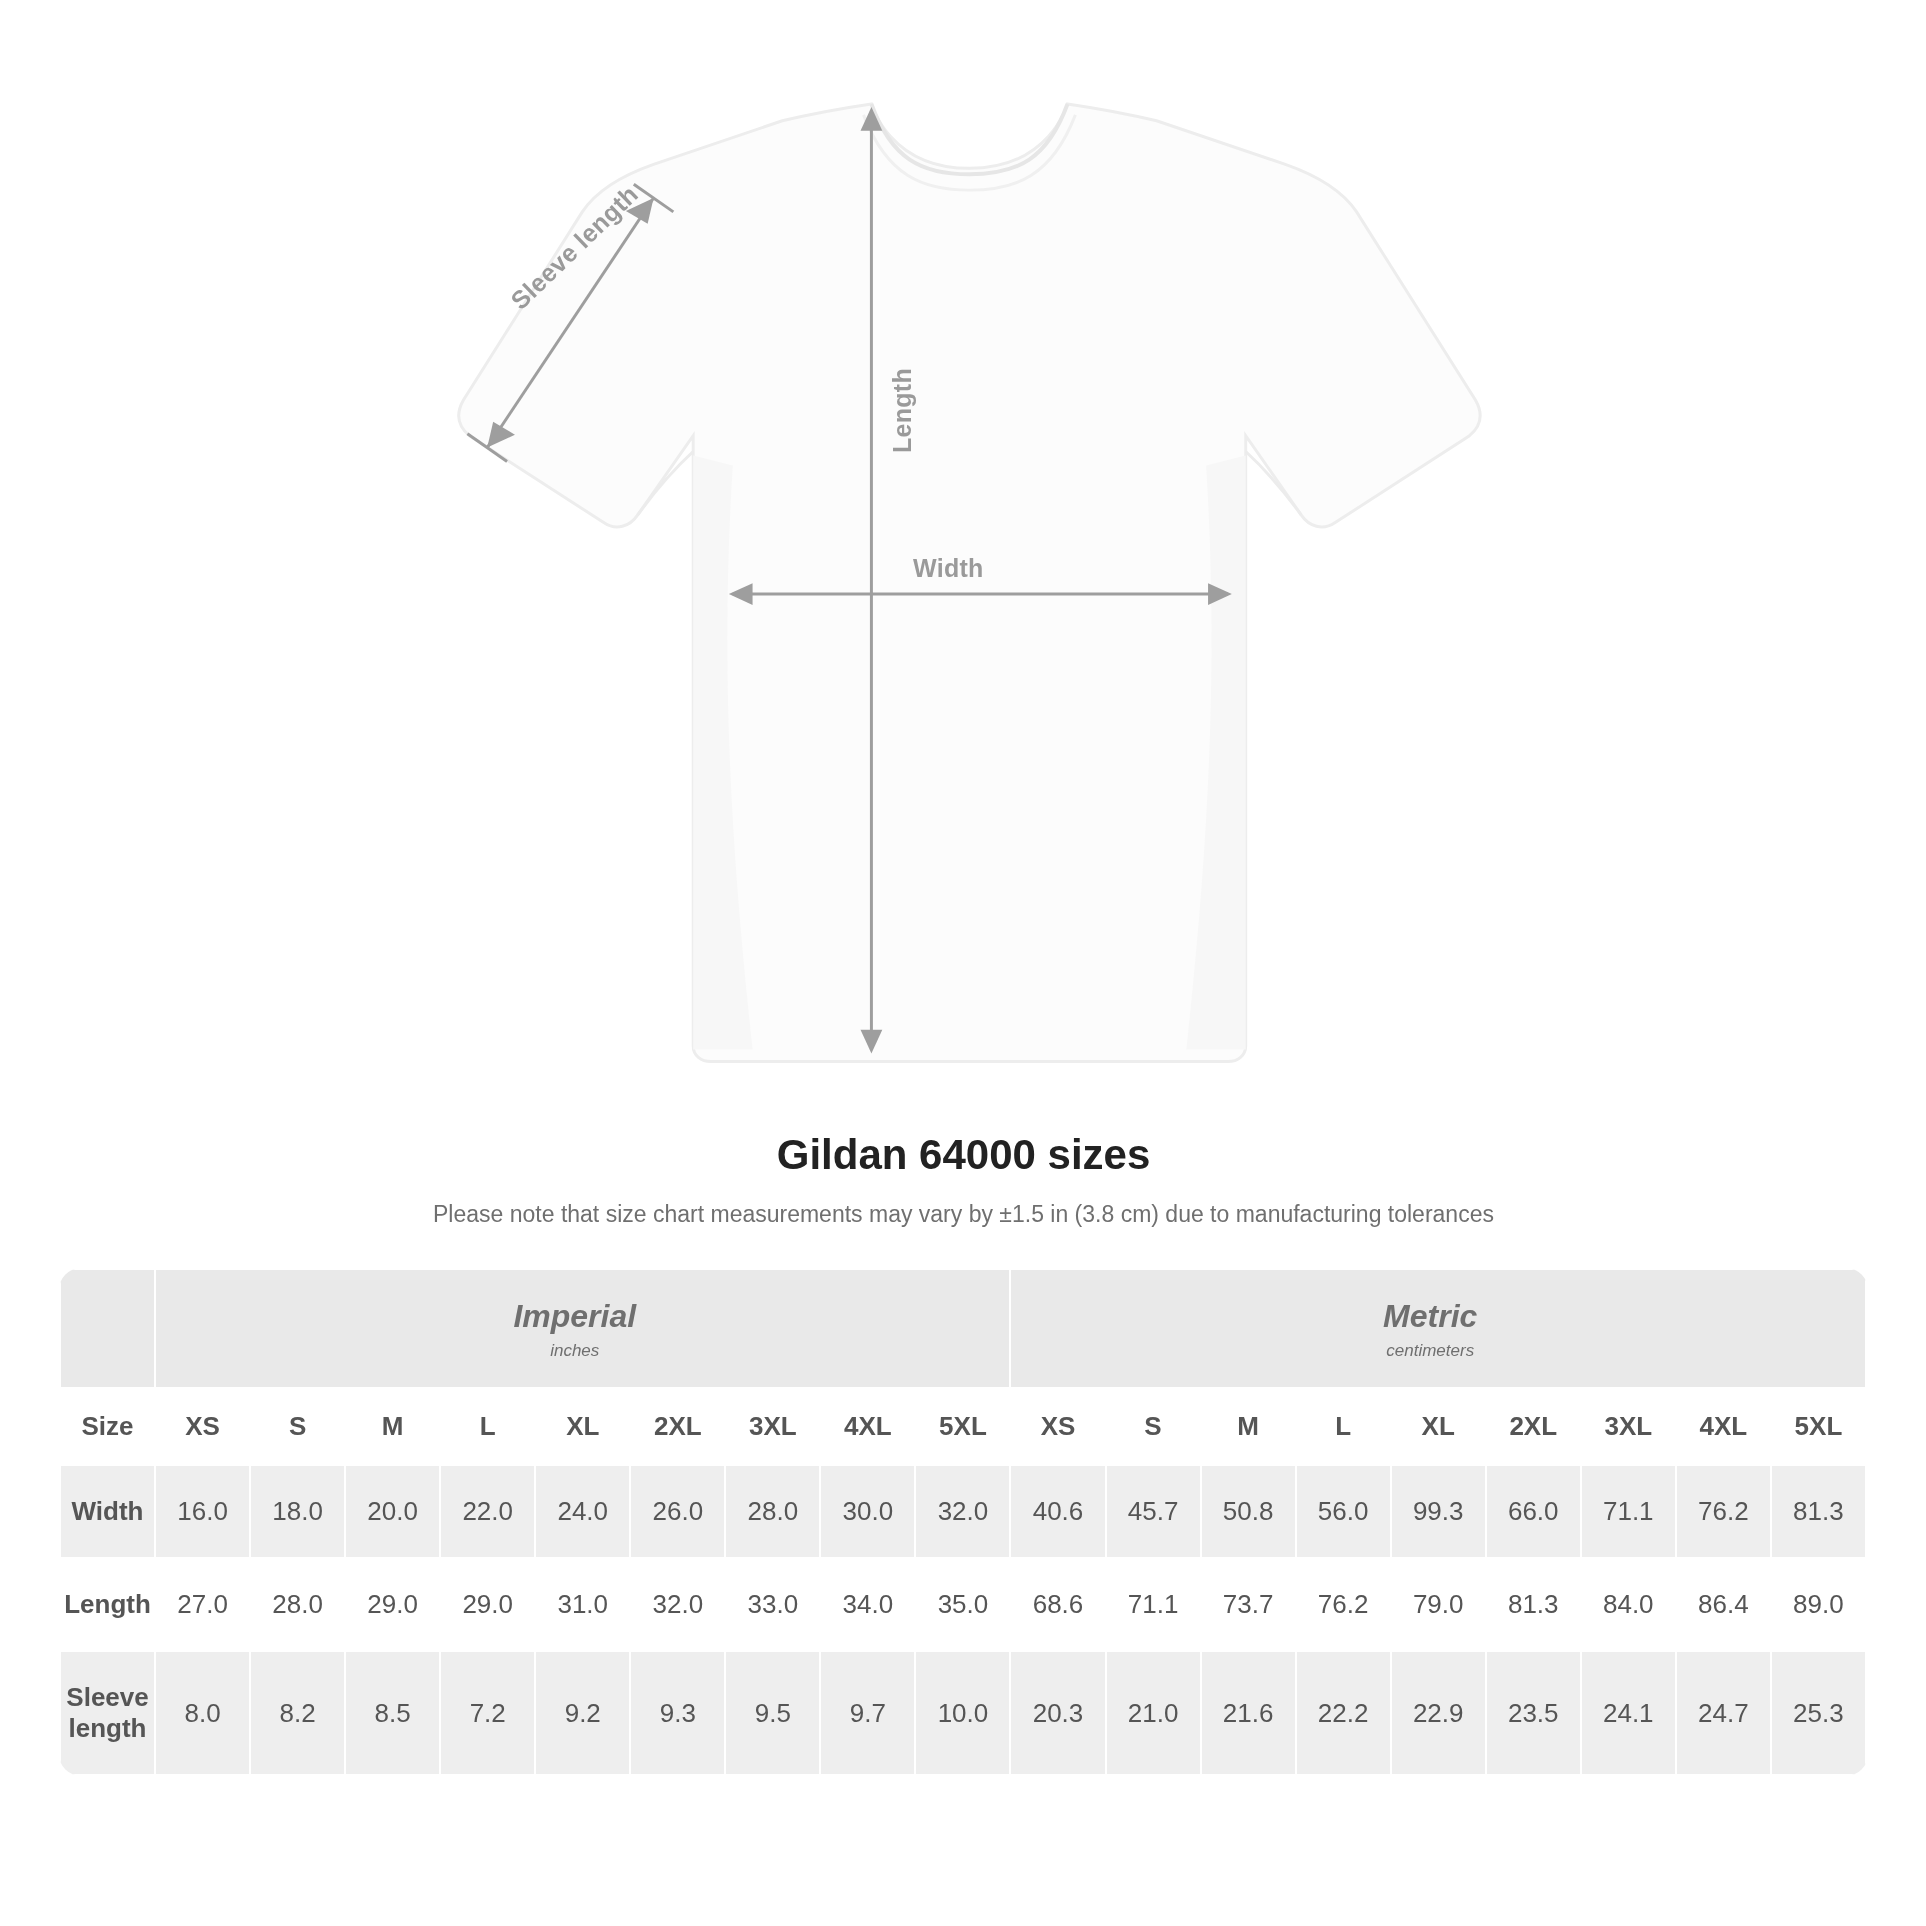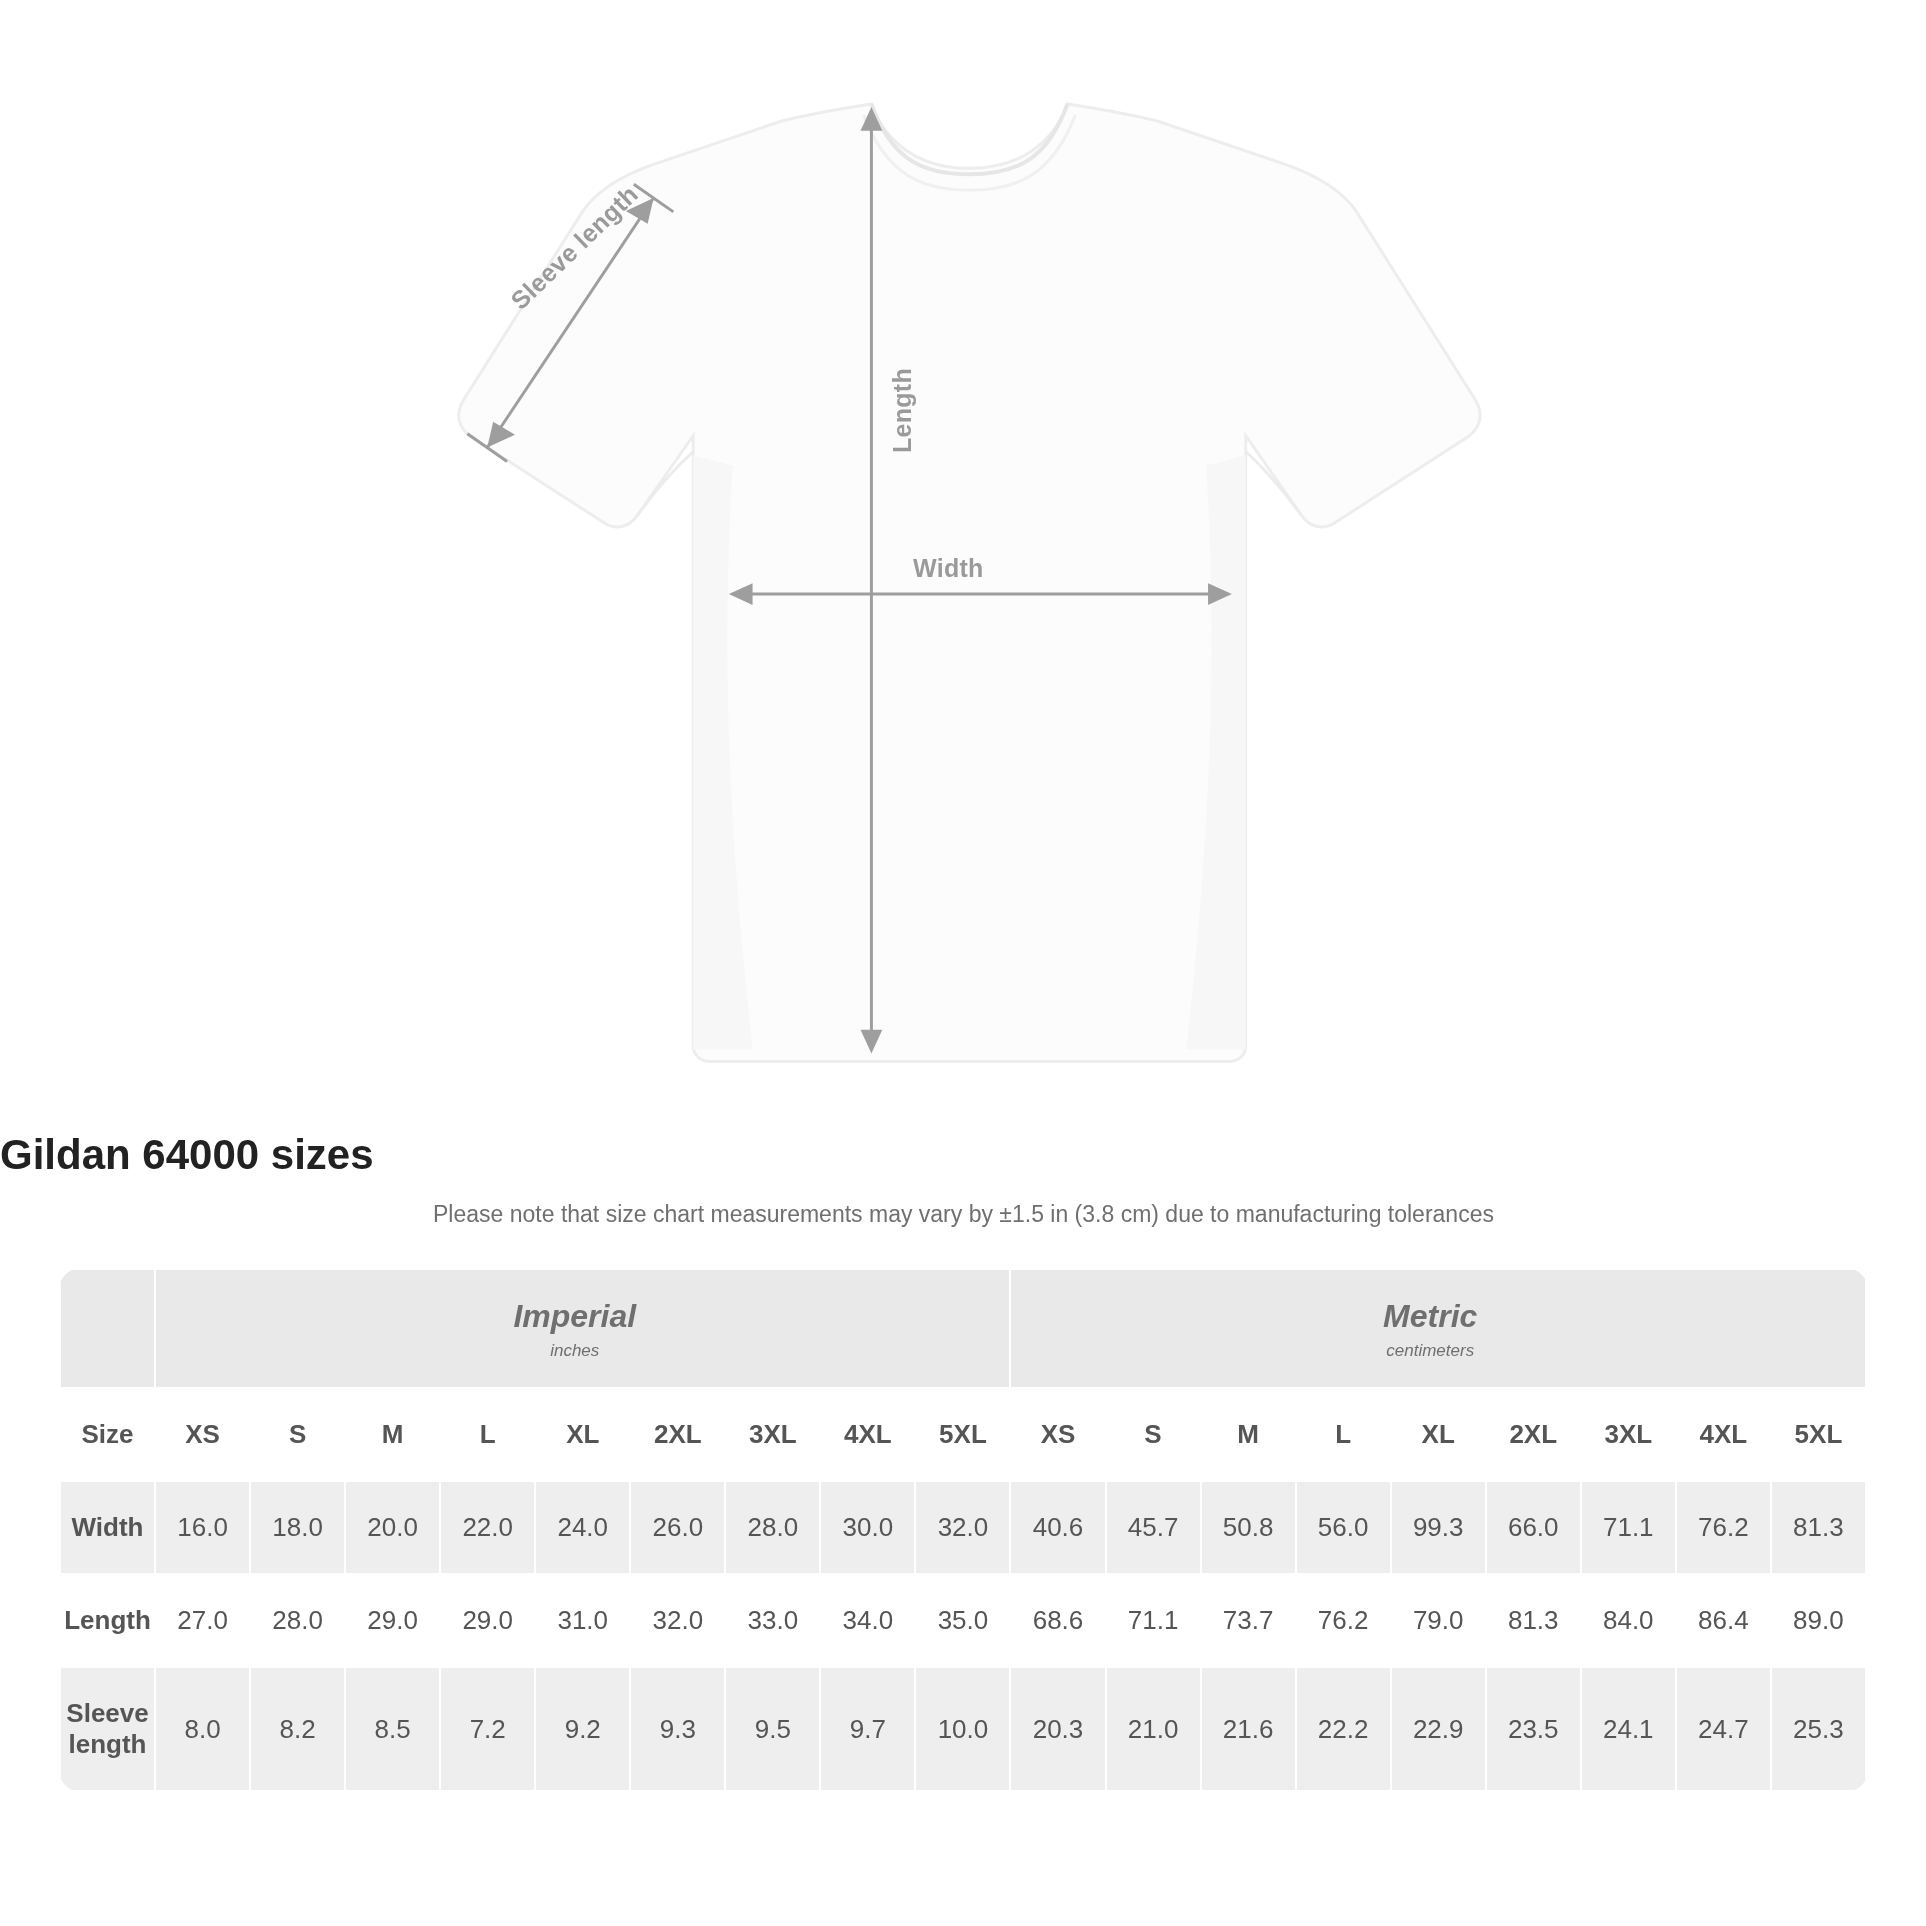--- a/index.html
+++ b/index.html
@@ -50,21 +50,21 @@
     transform: rotate(-90deg);
     transform-origin: center center;
   }
   .label-width {
     left: 913px;
     top: 554px;
   }
 
   
   .chart-title {
-    text-align: left;
+    text-align: center;
     font-size: 42px;
     font-weight: bold;
     color: #222222;
     margin-top: 22px;
   }
   .chart-note {
     text-align: center;
     font-size: 23px;
     color: #6f6f6f;
     margin-top: 22px;
@@ -98,21 +98,21 @@
     color: #6f6f6f;
   }
   .unit-sub {
     font-size: 17px;
     font-style: italic;
     color: #6f6f6f;
     margin-top: 6px;
   }
   .col-head td {
     background: #ffffff;
-    padding: 30px 0;
+    padding: 22px 0;
     font-size: 26px;
     font-weight: bold;
     color: #5c5c5c;
   }
   .col-head td.rowlabel {
     font-size: 26px;
   }
   tr.data-row td {
     padding: 30px 0;
     font-size: 26px;

